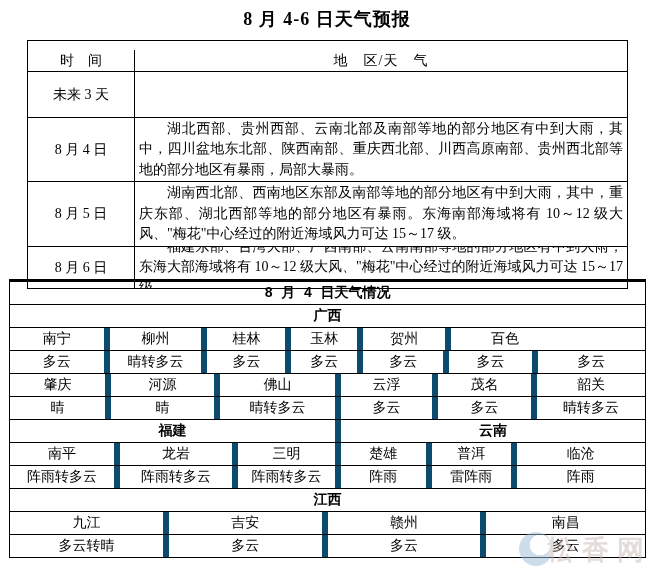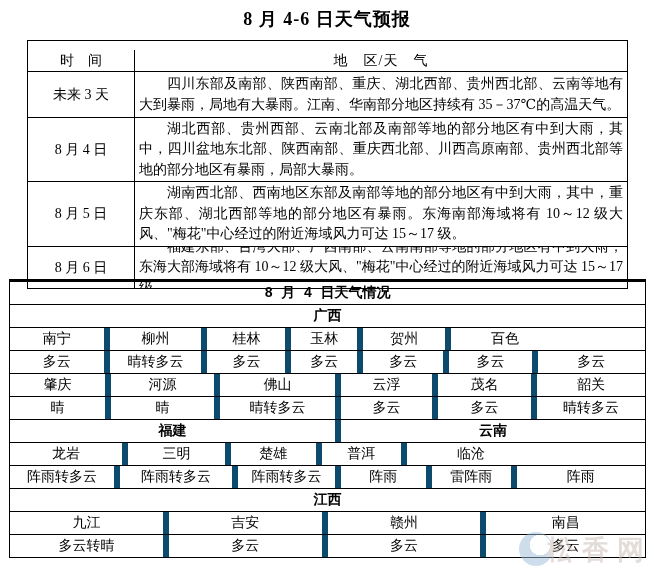--- a/index.html
+++ b/index.html
@@ -65,23 +65,20 @@
 
 <div class="page-title">8 月 4-6 日天气预报</div>
 
 <div class="t1">
   <div class="t1-row t1-header">
     <div class="t1-c1">时　间</div>
     <div class="t1-c2">地　区/天　气</div>
   </div>
   <div class="t1-row h-r1">
     <div class="t1-c1">未来 3 天</div>
-    <div class="t1-c2">
-        <span class="desc">四川东部及南部、陕西南部、重庆、湖北西部、贵州西北部、云南等地有大到暴雨，局地有大暴雨。江南、华南部分地区持续有 35－37℃的高温天气。</span>
-      </div>
   </div>
   <div class="t1-row h-r2">
     <div class="t1-c1">8 月 4 日</div>
     <div class="t1-c2">
         <span class="desc">湖北西部、贵州西部、云南北部及南部等地的部分地区有中到大雨，其中，四川盆地东北部、陕西南部、重庆西北部、川西高原南部、贵州西北部等地的部分地区有暴雨，局部大暴雨。</span>
       </div>
   </div>
   <div class="t1-row h-r3">
     <div class="t1-c1">8 月 5 日</div>
     <div class="t1-c2">
@@ -137,20 +134,21 @@
     <div class="cell" style="flex:0 0 15.3%">多云</div>
     <div class="cell" style="flex:0 0 15.6%">多云</div>
     <div class="cell" style="flex:0 0 17.0%">晴转多云</div>
   </div>
 
   <div class="t2-row">
     <div class="cell region" style="flex:0 0 52.1%">福建</div>
     <div class="cell region" style="flex:0 0 47.9%">云南</div>
   </div>
   <div class="t2-row">
+    <div class="cell" style="flex:0 0 17.3%">南平</div>
     <div class="cell" style="flex:0 0 18.6%">龙岩</div>
     <div class="cell" style="flex:0 0 16.2%">三明</div>
     <div class="cell" style="flex:0 0 14.3%">楚雄</div>
     <div class="cell" style="flex:0 0 13.4%">普洱</div>
     <div class="cell" style="flex:0 0 20.2%">临沧</div>
   </div>
   <div class="t2-row">
     <div class="cell" style="flex:0 0 17.3%">阵雨转多云</div>
     <div class="cell" style="flex:0 0 18.6%">阵雨转多云</div>
     <div class="cell" style="flex:0 0 16.2%">阵雨转多云</div>

